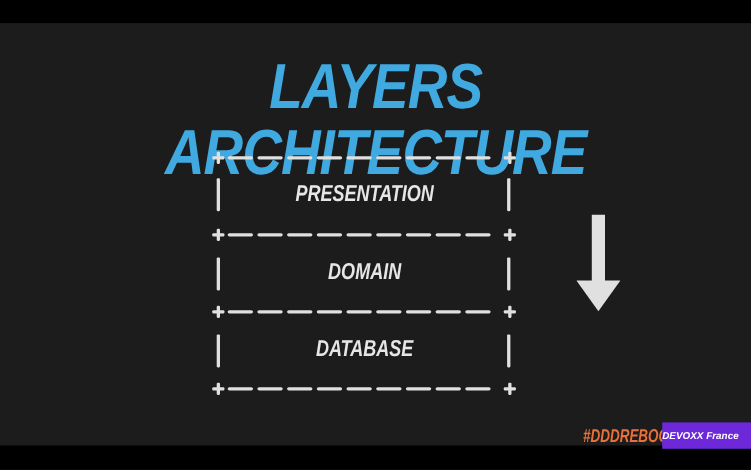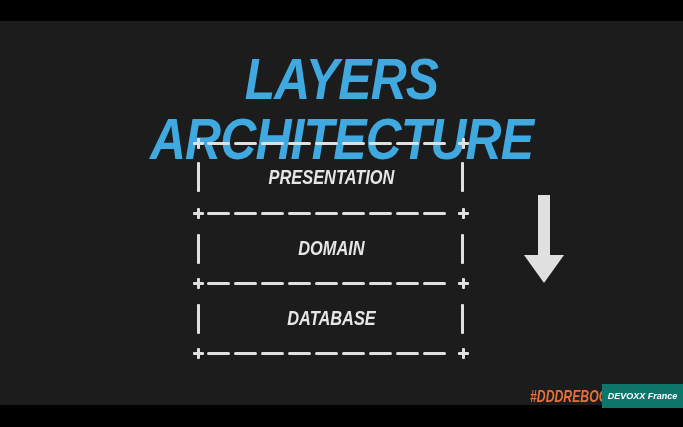--- a/index.html
+++ b/index.html
@@ -10,21 +10,21 @@
     .hline { position:absolute; left:0; width:277px; height:12px; }
     .plus { position:absolute; width:11px; height:11px; }
     .plus:before, .plus:after { content:""; position:absolute; background:#e0e0e0; border-radius:1px; }
     .plus:before { left:0; top:4px; width:11px; height:3px; }
     .plus:after { left:4px; top:0; width:3px; height:11px; }
     .dash { position:absolute; top:4px; height:3px; width:23px; background:#e0e0e0; border-radius:2px; }
     .vbar { position:absolute; width:3px; height:30px; background:#e0e0e0; border-radius:1px; }
     .layer-label { position:absolute; left:0; width:277px; text-align:center; color:#e6e6e6; font-weight:bold; font-size:21px; line-height:24px; transform:scaleX(0.78); transform-origin:center; }
     .arrow { position:absolute; left:524px; top:174px; width:40px; height:90px; }
     .hashtag { position:absolute; left:530px; top:366px; color:#e8703a; font-weight:bold; font-size:17px; line-height:20px; transform:scaleX(0.72); transform-origin:left; }
-    .badge { position:absolute; left:602px; top:363px; width:81px; height:24px; background:#0f766e; color:#fff; font-size:9px; line-height:24px; text-align:center; font-weight:bold; }
+    .badge { position:absolute; left:602px; top:363px; width:81px; height:24px; background:#6d28d9; color:#fff; font-size:9px; line-height:24px; font-weight:bold; }
   </style>
 </head>
 <body>
 
 <div class="slide">
   <div class="title">LAYERS ARCHITECTURE</div>
 
   <div class="box">
 
     <div class="hline" style="top:0px;">

